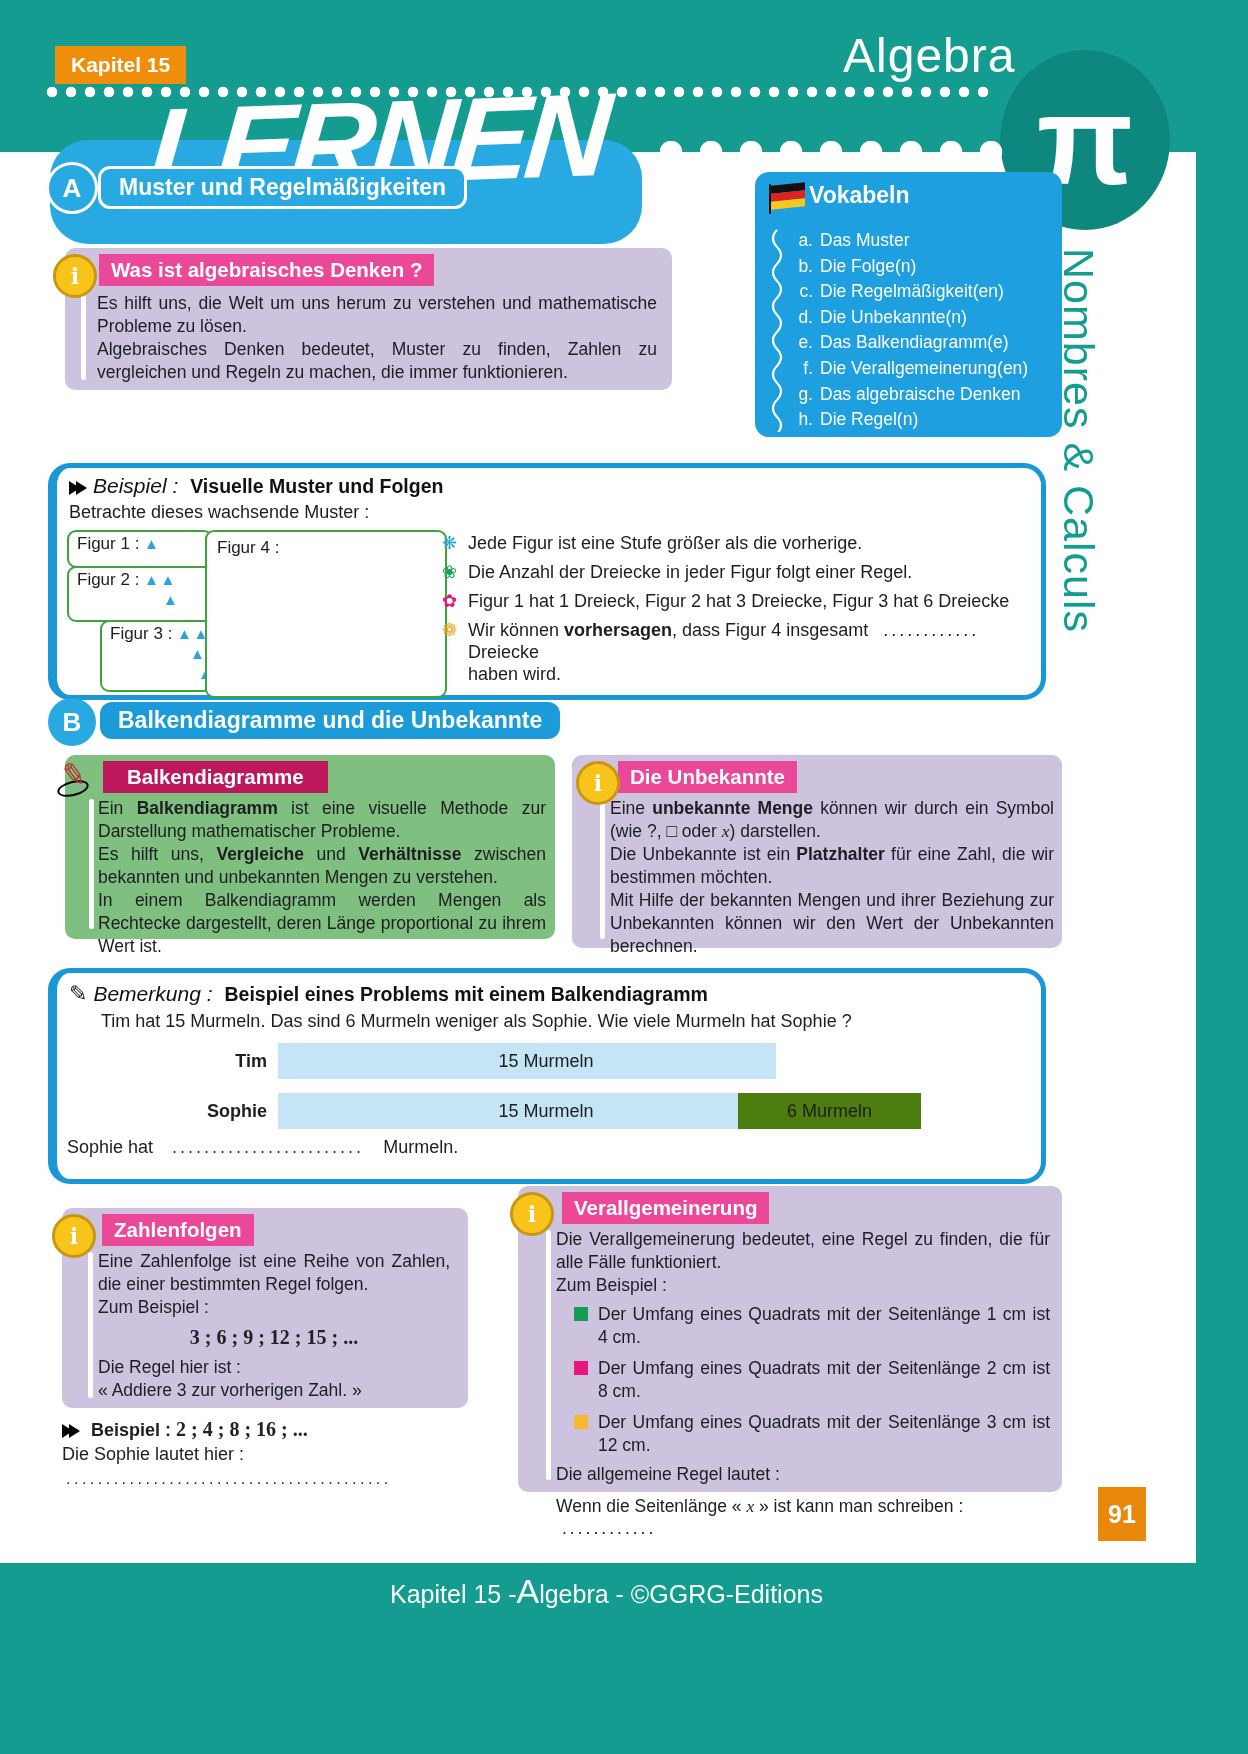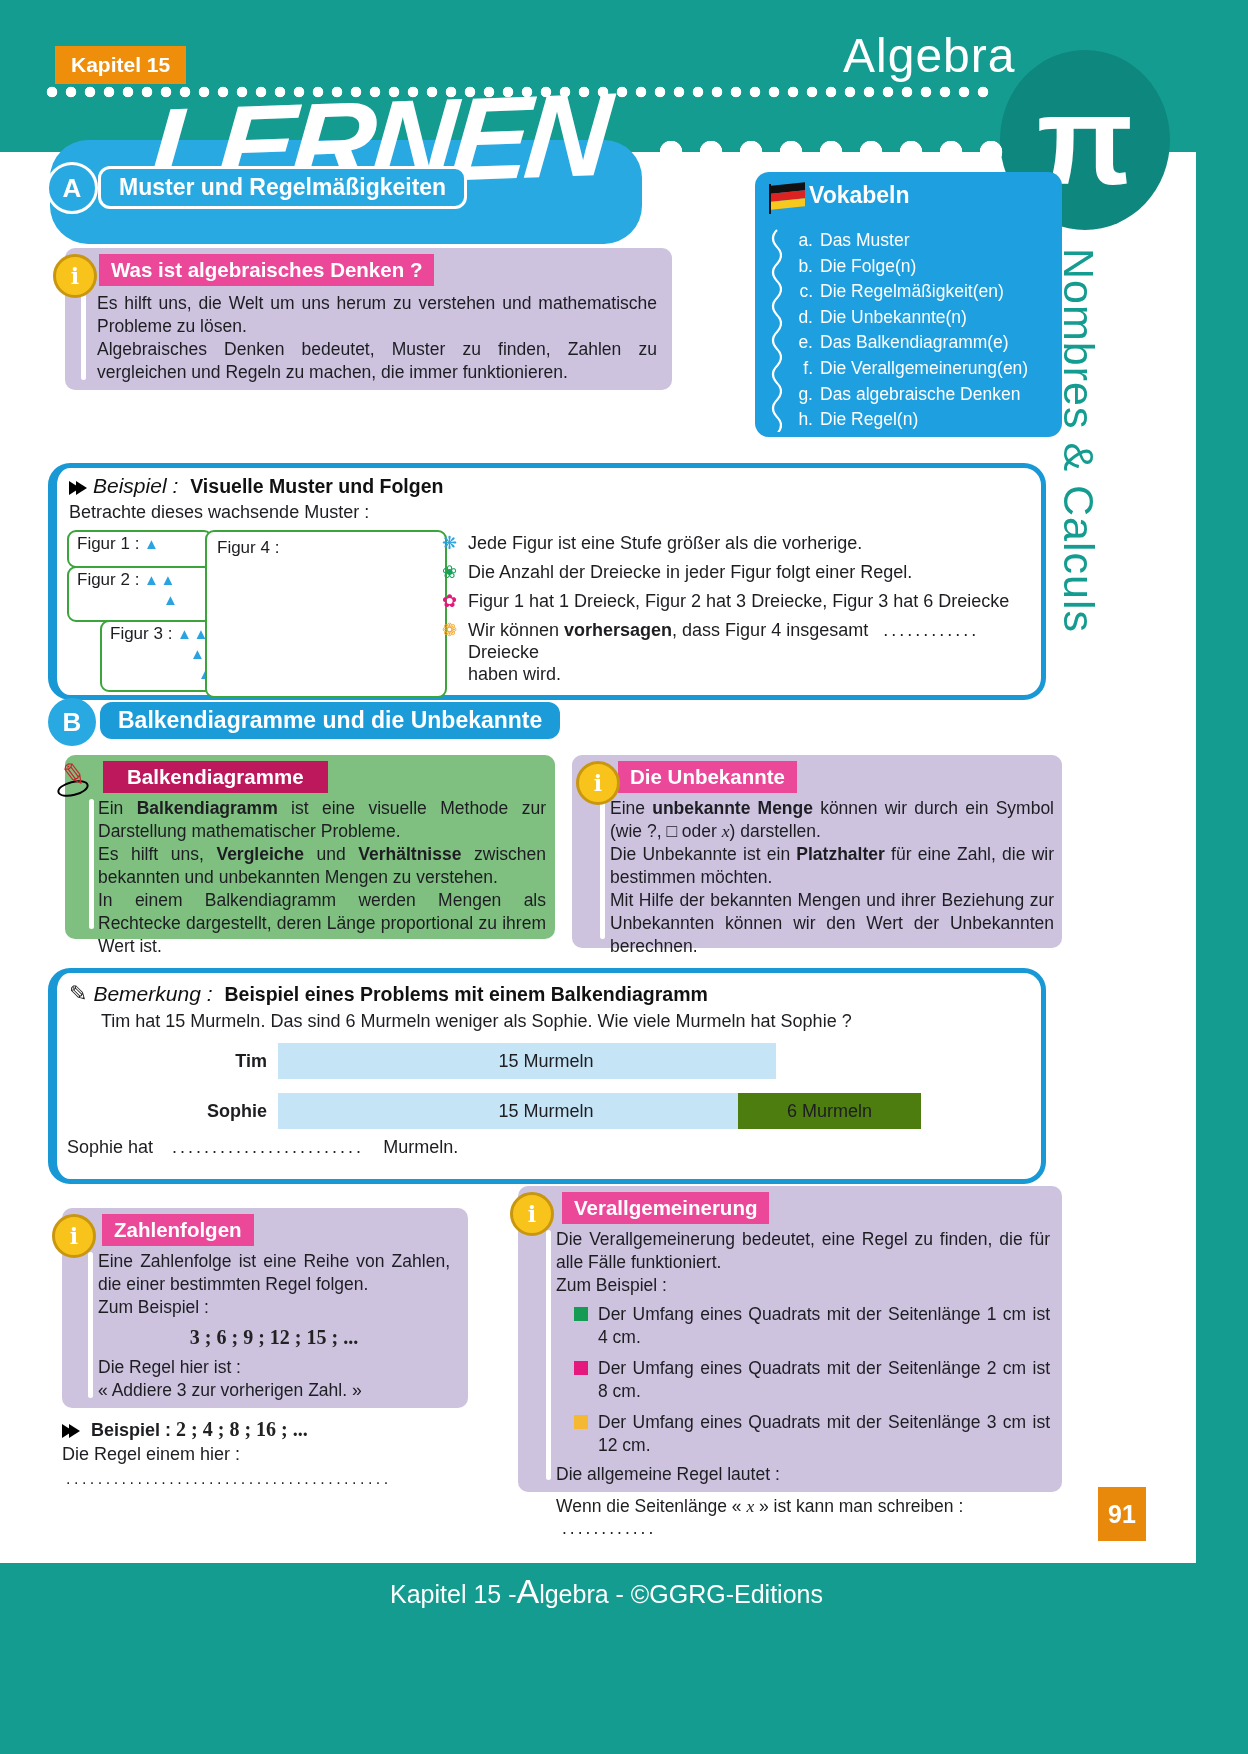--- a/index.html
+++ b/index.html
@@ -280,21 +280,21 @@
   </div>
 
   <div class="abs" style="left:62px;top:1418px;font-size:18px;">
     <span class="arrow-ic">
         <i></i>
         <i></i>
       </span>
     <b>Beispiel :</b>
     <span class="seq">2 ; 4 ; 8 ; 16 ; ...</span>
   </div>
-  <div class="abs" style="left:62px;top:1444px;font-size:18px;">Die Regel einem hier :</div>
+  <div class="abs" style="left:62px;top:1444px;font-size:18px;">Die Sophie lautet hier :</div>
   <div class="abs dots" style="left:66px;top:1470px;font-size:16px;letter-spacing:3.5px;">.........................................</div>
 
   <div class="pbox" style="left:518px;top:1186px;width:544px;height:306px;">
     <div class="info-icon" style="left:-8px;top:6px;">i</div>
     <div class="pbadge" style="left:44px;top:6px;">Verallgemeinerung</div>
     <div class="vbar" style="left:28px;top:44px;height:250px;"></div>
     <div class="btxt" style="left:38px;top:42px;width:494px;">
       <p class="jt">Die Verallgemeinerung bedeutet, eine Regel zu finden, die für alle Fälle funktioniert.</p>
       <p class="jt">Zum Beispiel :</p>
       <div style="margin:6px 0 6px 18px;">

